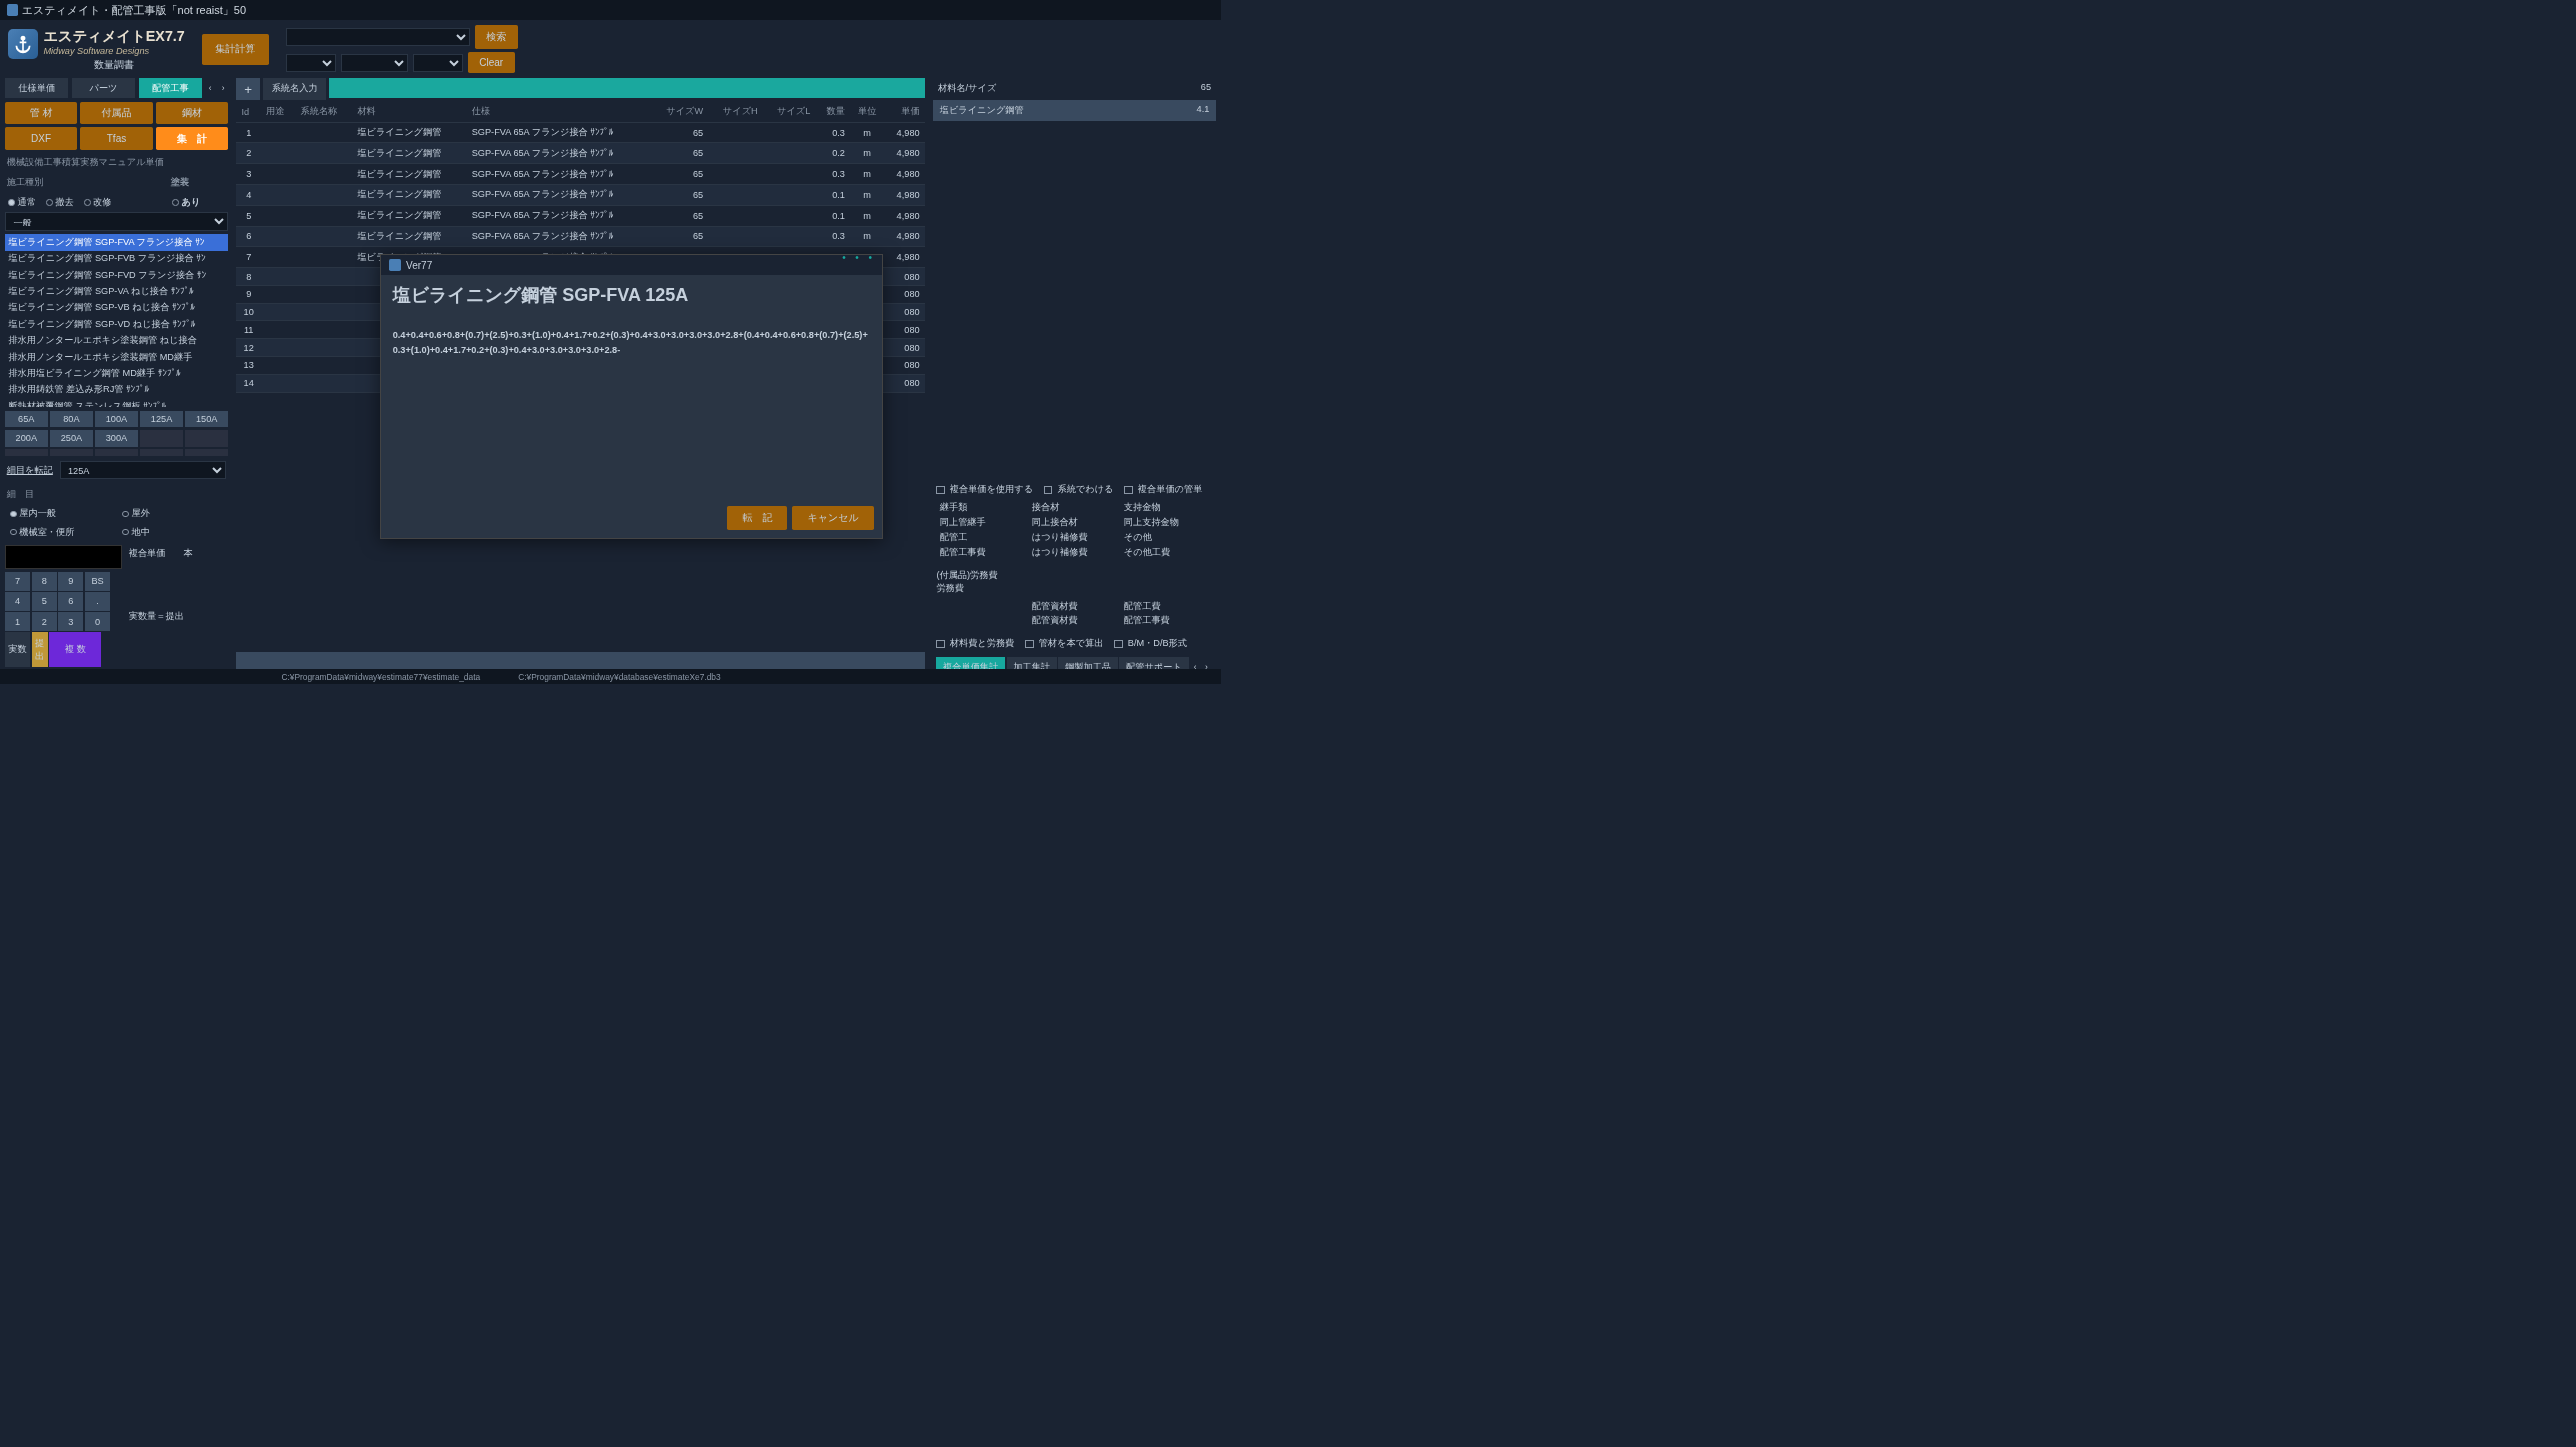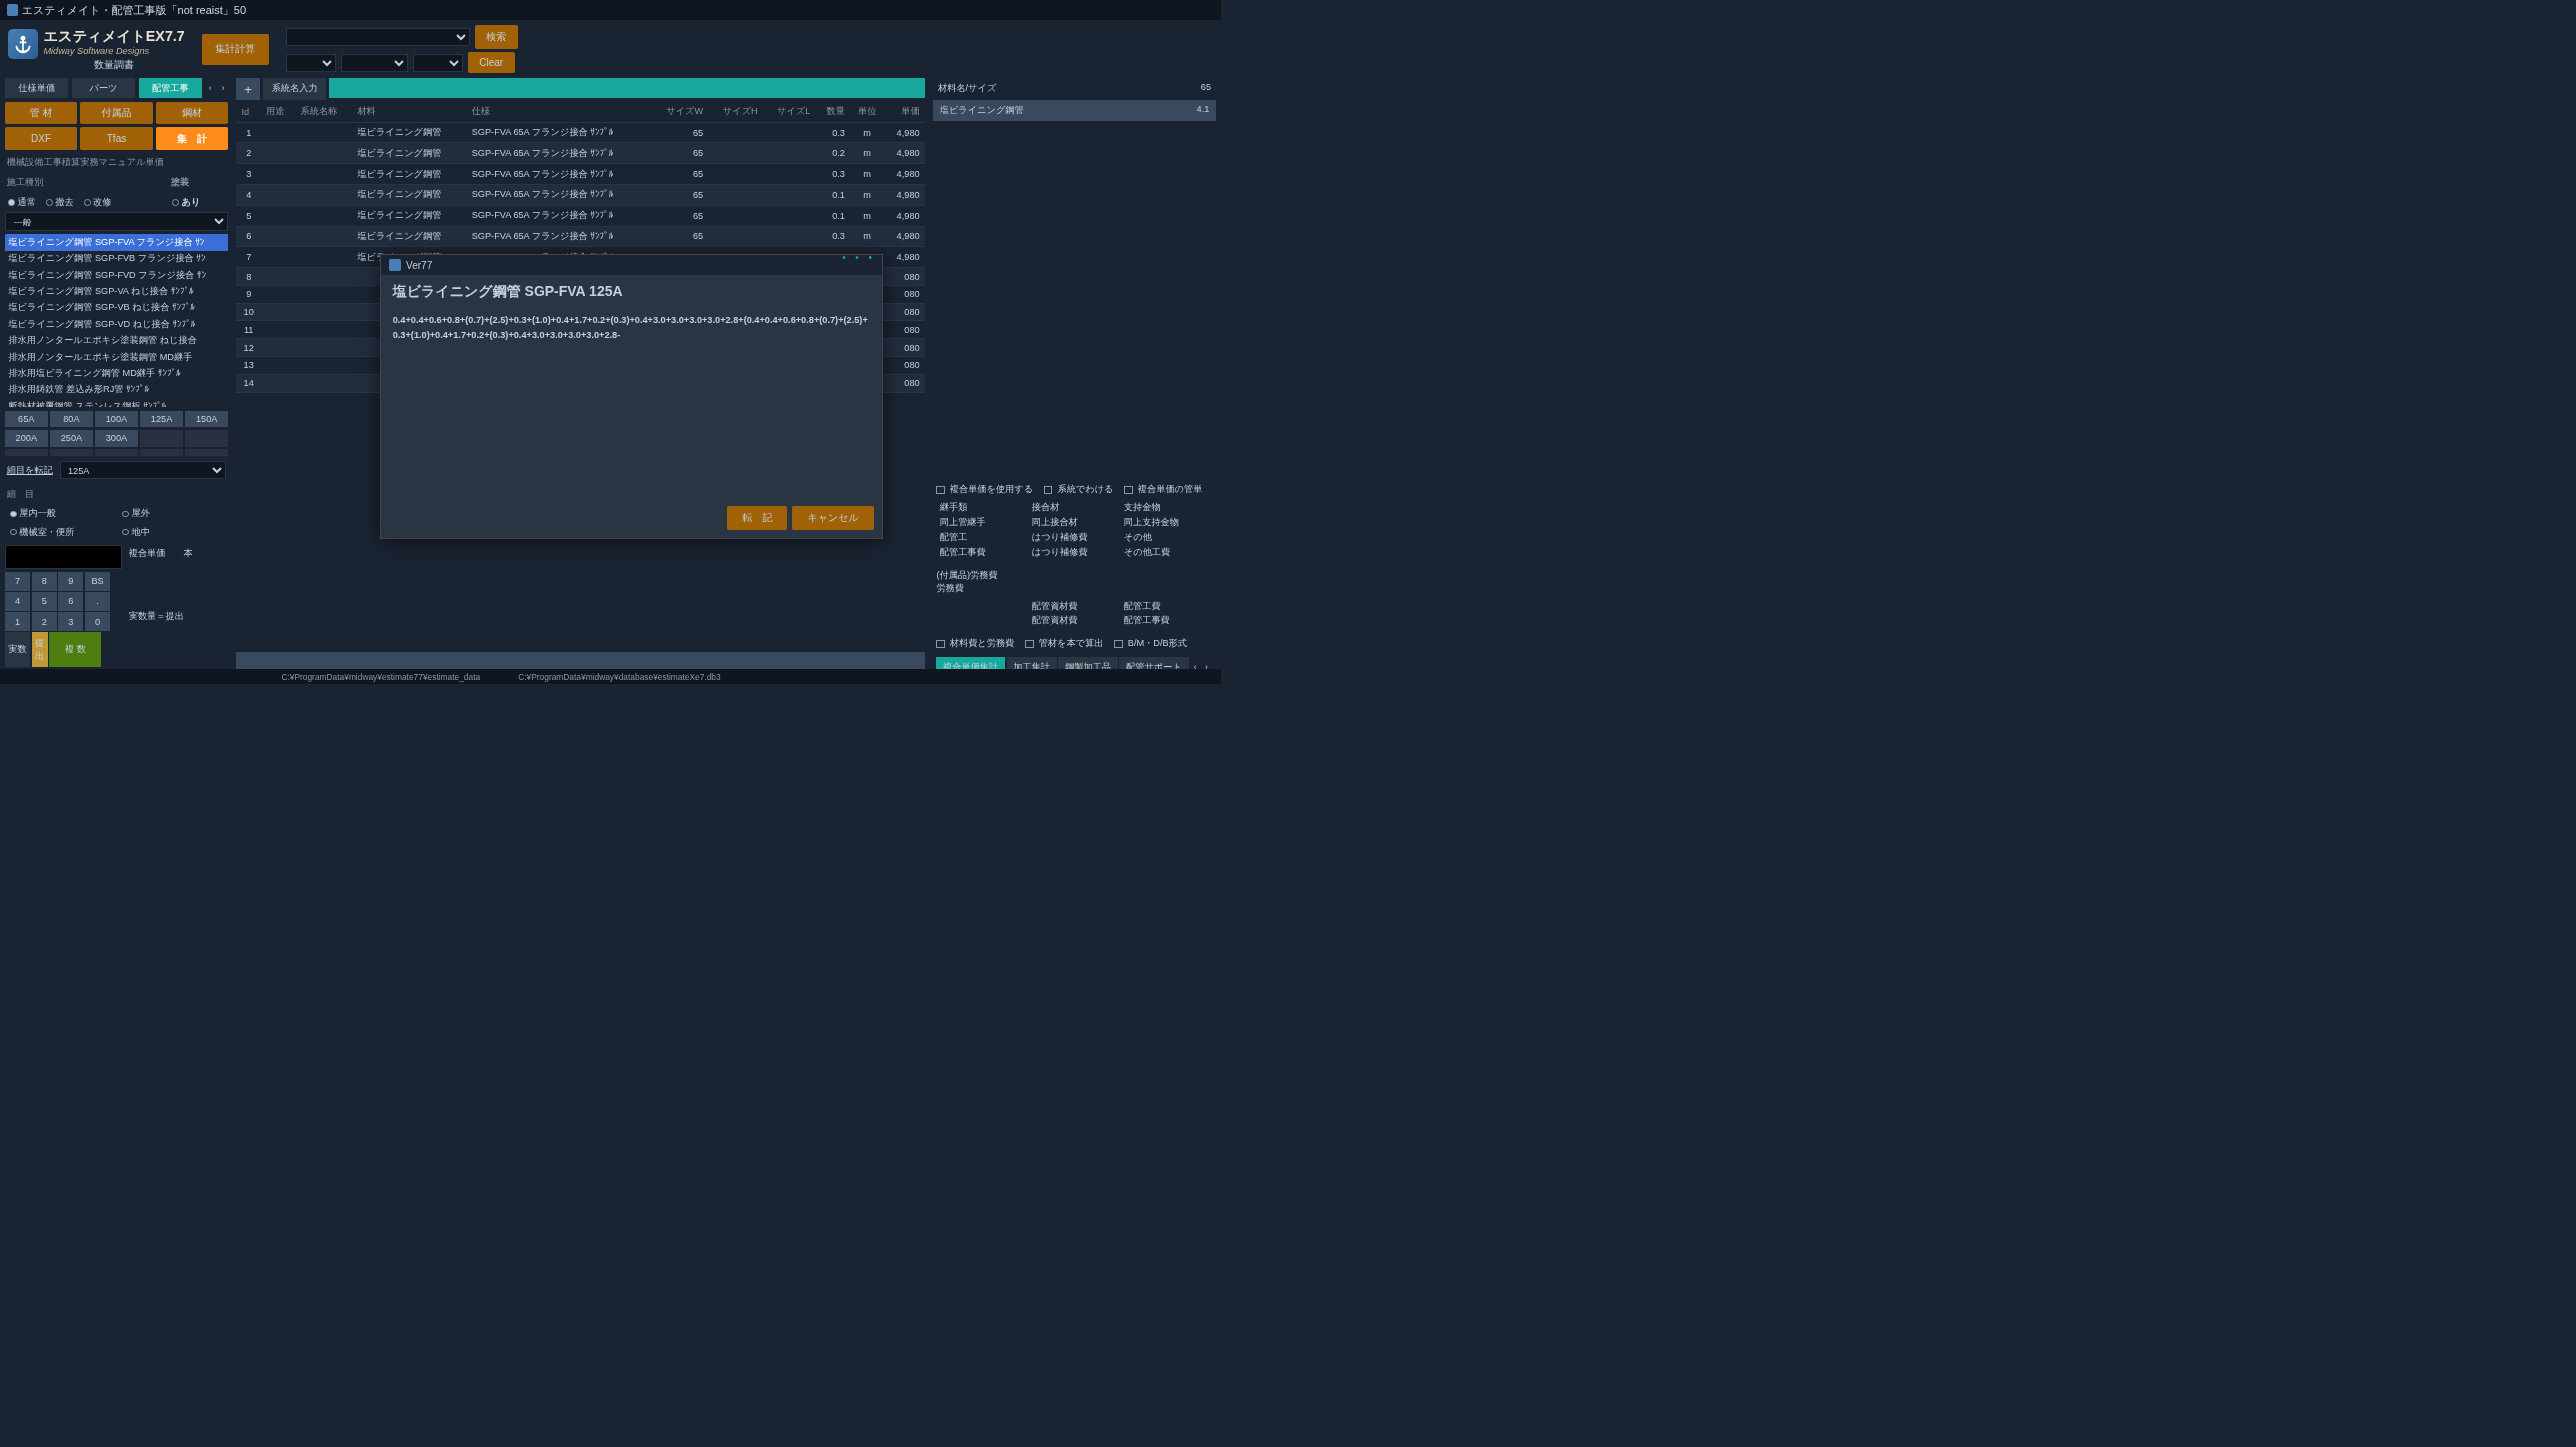--- a/index.html
+++ b/index.html
@@ -38,21 +38,21 @@
 .material-item.selected { background: #3a6fd8; color: #fff; }
 .size-grid { display: grid; grid-template-columns: repeat(5, 1fr); gap: 2.5px; }
 .size-btn { background: #394a5f; padding: 3.4px 1.7px; text-align: center; font-size: 9.2px; cursor: pointer; border:none; color:#c5d0dc;}
 .size-btn.empty { background: #2a3040; }
 .detail-row { display:flex; gap:6.7px; padding:5px 1.7px; font-size:9.2px; align-items:center;text-decoration:underline;}
 .detail-grid { display:grid; grid-template-columns:1fr 1fr; gap:1.7px 5px; font-size:9.2px; padding:1.7px;}
 .keypad-area { display:flex; gap:6.7px; margin-top:3.4px;}
 .display-box { width:117px; height:23.5px; background:#000; border:0.8px solid #333;}
 .keypad { display:grid; grid-template-columns:repeat(4,25px); gap:1.7px;}
 .key { background:#394a5f; border:none; color:#c5d0dc; padding:4.2px 1.7px; font-size:9.2px; cursor:pointer;}
-.key.teal { background:#4d7c0f; }
+.key.teal { background:#6d28d9; }
 .key.warn { background:#c09838; }
 .key.dark { background:#2a3544;}
 .center-panel { flex: 1; display:flex; flex-direction:column; padding:0 3.4px; overflow:hidden;}
 .center-header { display:flex; gap:3.4px; margin-bottom:1.7px;}
 .plus-btn { background:#394a5f; width:23.5px; text-align:center; padding:3.4px; cursor:pointer; border:none; color:#c5d0dc;}
 .system-label { background:#2a3544; padding:3.4px 8.4px; font-size:9.2px;}
 .system-input { flex:1; background:#1aa89e; border:none; height:20px;}
 .table-container { flex:1; overflow:auto; position:relative;}
 table.data { width:100%; border-collapse:collapse; font-size:9.2px;}
 table.data th { background:#1a2332; color:#8a96a5; padding:3.4px 5px; text-align:left; font-weight:normal; border-bottom:0.8px solid #2a3544; white-space:nowrap;}
@@ -68,21 +68,21 @@
 .cost-grid { display:grid; grid-template-columns:1fr 1fr 1fr; gap:1.7px 6.7px; font-size:9.2px; padding:1.7px 3.4px;}
 .bottom-tabs { display:flex; gap:1.7px; padding:3.4px; font-size:9.2px; align-items:center;}
 .btab { background:#2a3544; padding:3.4px 6.7px; cursor:pointer;}
 .btab.active { background:#17a89e;}
 .statusbar { position:absolute; bottom:0; left:0; right:0; background:#0f1620; padding:2.5px 8.4px; font-size:8.4px; color:#8a96a5; display:flex; gap:38px;}
 .modal { position:absolute; left:380px; top:254px; width:503px; height:285px; background:#2a3544; border:0.8px solid #444; z-index:100; display:flex; flex-direction:column; box-shadow:0 3.4px 17px rgba(0,0,0,0.5);}
 .modal-title { background:#1a2332; padding:4.2px 8.4px; font-size:10px; display:flex; align-items:center;}
 .modal-title .icon { width:11.7px; height:11.7px; background:#4a7fb5; border-radius:1.7px; margin-right:5px;}
 .modal-dots { position:absolute; right:6.7px; top:-3.4px; color:#17a89e; letter-spacing:3.4px;}
 .modal-body { flex:1; padding:8.4px 11.7px; font-size:10px;}
-.modal-body h3 { font-size:14px; margin-bottom:12px;}
+.modal-body h3 { font-size:18px; margin-bottom:21px;}
 .modal-body .formula { font-size:9.2px; line-height:1.6; word-break:break-all;font-weight:bold;}
 .modal-footer { padding:8.4px; display:flex; justify-content:flex-end; gap:5px;}
 .modal-footer .btn { padding:5px 15px;}
 .chk { display:inline-flex; align-items:center; gap:5px; margin-right:8.4px;}
 .chk-box { width:8.4px; height:8.4px; border:0.8px solid #8a96a5; display:inline-block;}
 .scroll-h { height:8.4px; background:#2a3544; margin-top:1.7px; position:relative;}
 .scroll-h::after{content:""; position:absolute; left:1.7px; top:0.8px; width:25px; height:6.7px; background:#556677;}
 </style>
 </head>
 <body>

